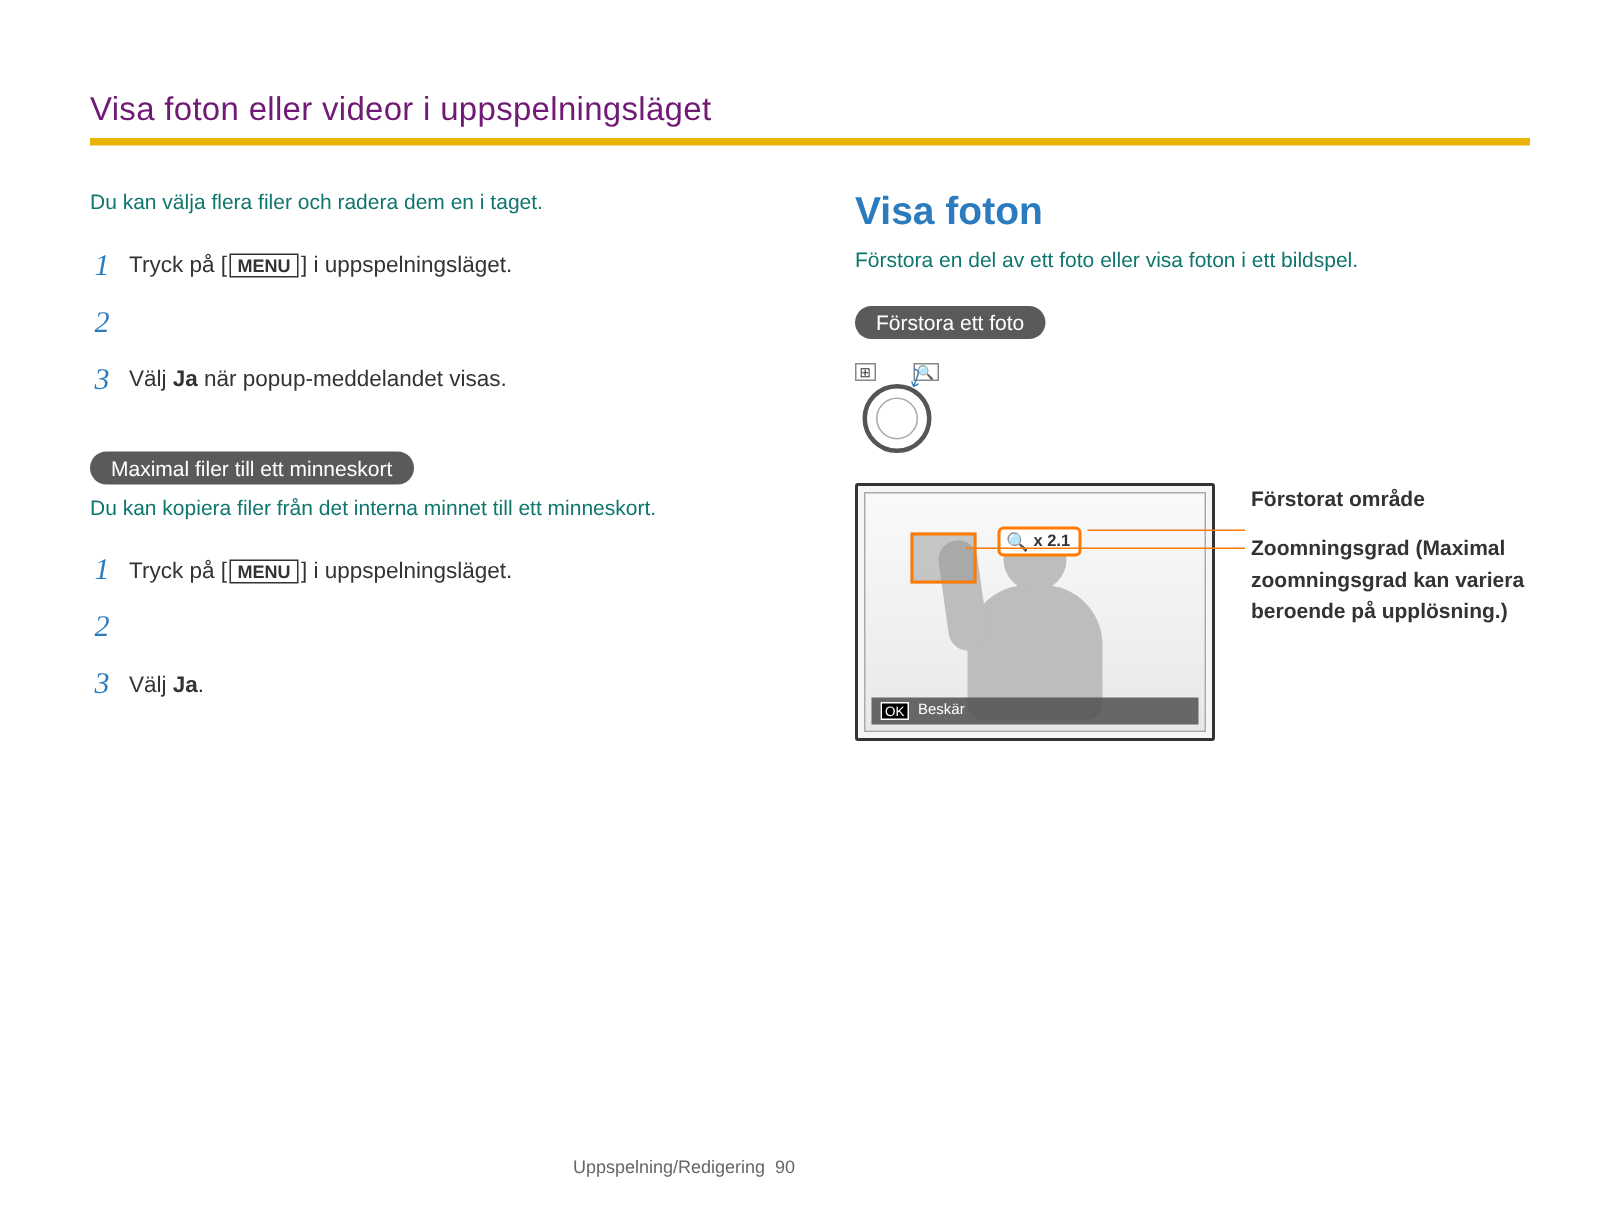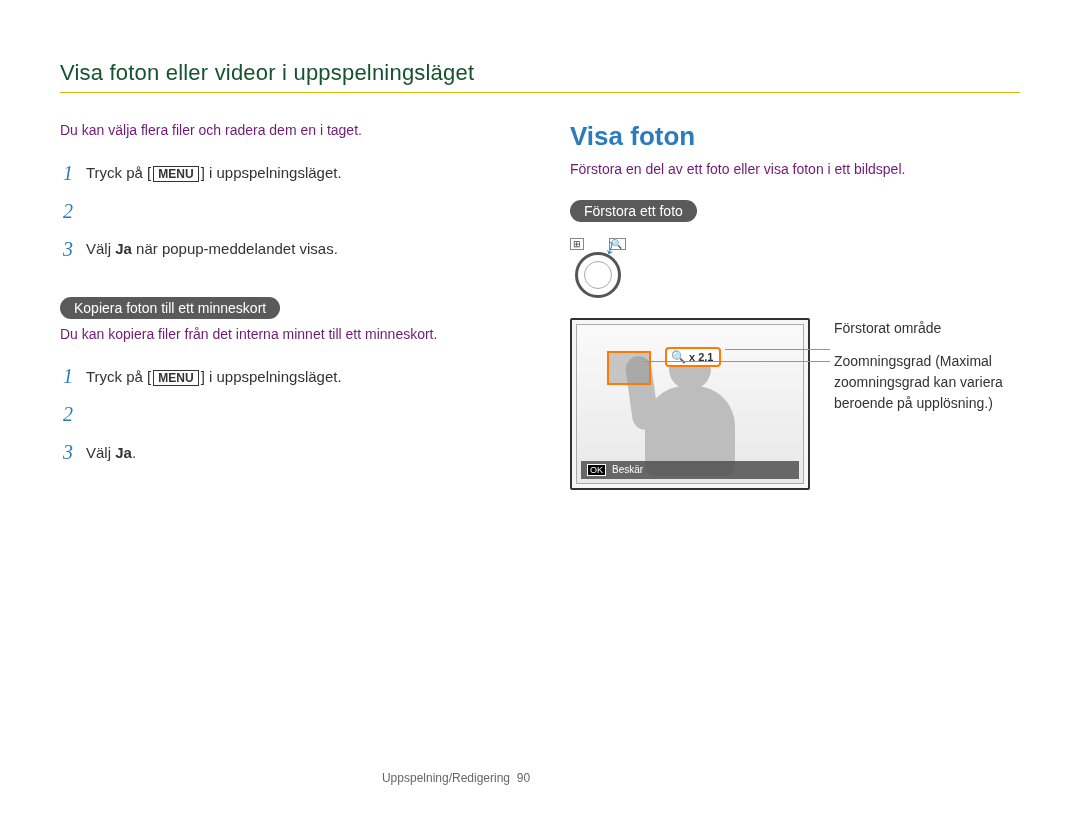--- a/index.html
+++ b/index.html
@@ -7,40 +7,40 @@
     font-family: Arial, Helvetica, sans-serif;
     width: 1080px;
     height: 815px;
     background: #fff;
     color: #333;
     position: relative;
     padding: 60px 60px 40px 60px;
   }
   .header {
     font-size: 22px;
-    color: #14532d;
+    color: #701a75;
     font-weight: 300;
     letter-spacing: 0.2px;
-    border-bottom: 1px solid #eab308;
+    border-bottom: 5px solid #eab308;
     padding-bottom: 6px;
     margin-bottom: 28px;
   }
   .columns {
     display: flex;
     gap: 60px;
   }
   .col { flex: 1; }
   .sub-head {
     font-weight: bold;
     font-size: 15px;
     margin-bottom: 4px;
   }
   .body-text {
     font-size: 14px;
-    color: #701a75;
+    color: #0f766e;
     line-height: 1.4;
     margin-bottom: 14px;
   }
   .steps { margin-bottom: 24px; }
   .step {
     display: flex;
     align-items: center;
     font-size: 15px;
     line-height: 1.8;
     gap: 10px;
@@ -194,21 +194,21 @@
   .bottom-bar {
     position:absolute; left:4px; right:4px; bottom:4px;
     height: 18px;
     background: rgba(80,80,80,0.85);
     color:#fff;
     font-size: 10px;
     display:flex; align-items:center; padding: 0 6px; gap:6px;
   }
   .ok-box { background:#000; border:1px solid #fff; font-size:9px; padding:0 2px; }
   .callouts { font-size: 14px; line-height: 1.5; }
-  .callouts p { margin-bottom: 12px; }
+  .callouts p { margin-bottom: 12px; font-weight: bold; }
   .lead-line {
     position: absolute;
     background: #ff7a00;
   }
   .lead1 { top: 43px; left: 74px; width: 186px; height: 1px; }
   .lead-zoom-to-text-h { top:31px; left:155px; width:105px; height:1px; }
   .footer {
     position: absolute;
     bottom: 30px;
     width: 912px;
@@ -242,21 +242,21 @@
         <span class="step-num">2</span>
       </div>
       <div class="step">
         <span class="step-num">3</span>
         <span>
           <span>Välj </span><b>Ja</b><span> när popup-meddelandet visas.</span>
         </span>
       </div>
     </div>
 
-    <div class="pill">Kopiera foton till ett minneskort</div>
+    <div class="pill">Maximal filer till ett minneskort</div>
     <div class="body-text">Du kan kopiera filer från det interna minnet till ett minneskort.</div>
 
     <div class="steps">
       <div class="step">
         <span class="step-num">1</span>
         <span>
           <span>Tryck på [</span><span class="menu-label">MENU</span><span>] i uppspelningsläget.</span>
         </span>
       </div>
       <div class="step">

